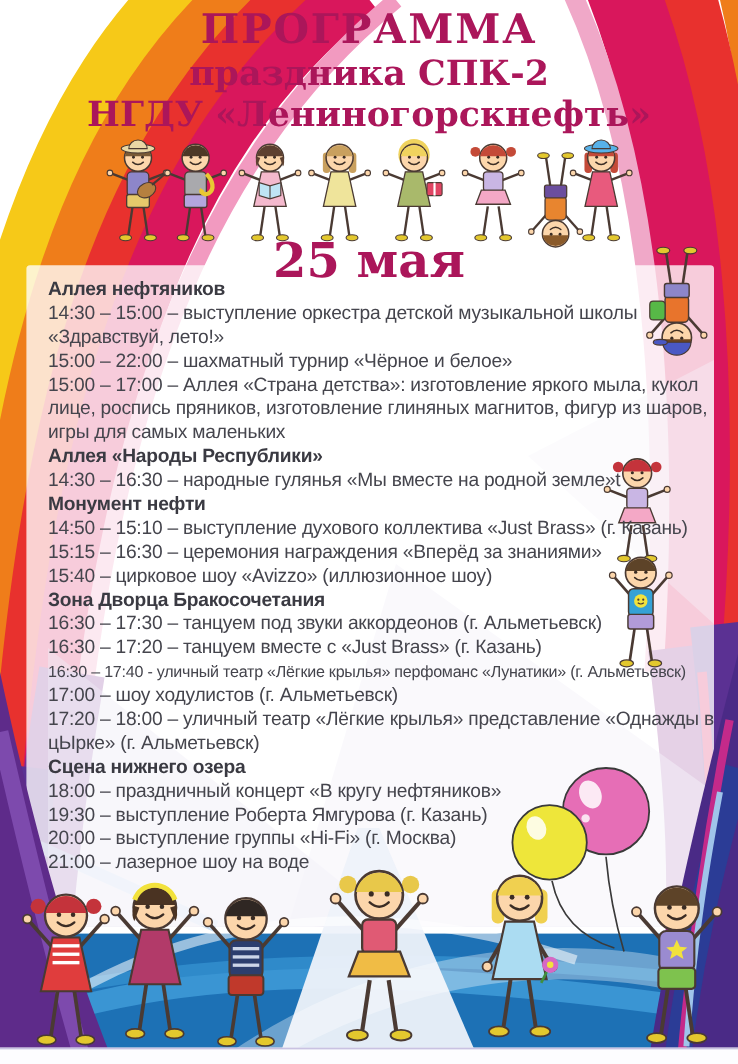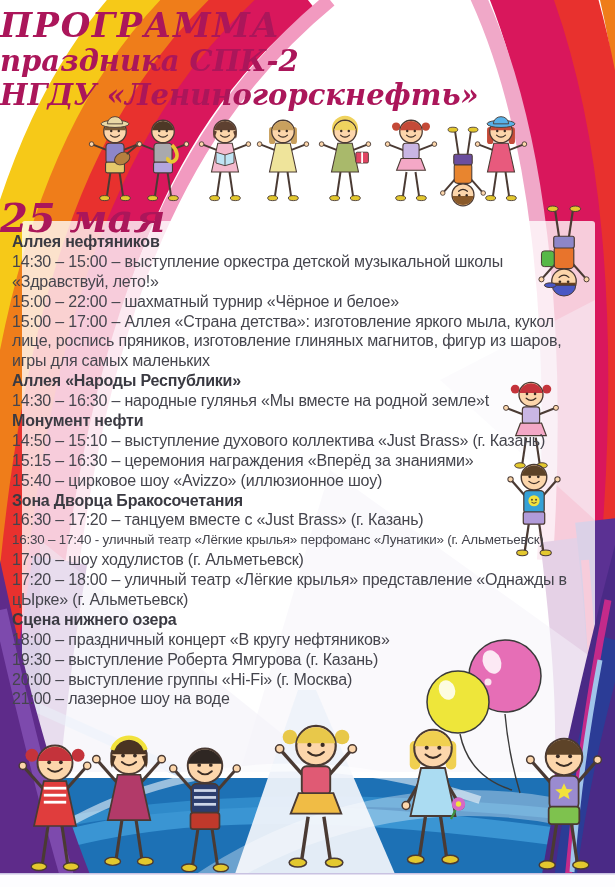--- a/index.html
+++ b/index.html
@@ -3,27 +3,27 @@
 <meta charset="utf-8">
 <style>
   html,body{margin:0;padding:0;background:#e8e8e8}
   .poster{position:relative;width:615px;height:887px;background:#ffffff;overflow:hidden;
           font-family:"Liberation Sans",sans-serif}
   svg.bg,svg.scene{position:absolute;left:0;top:0;width:615px;height:887px;pointer-events:none}
   svg.bg{z-index:0}
   .panel{position:absolute;left:22px;top:221px;width:573px;height:551px;
          background:rgba(255,255,255,.78);border-radius:3px;z-index:1}
   svg.scene{z-index:2}
-  .title{position:absolute;left:0;width:100%;text-align:left;color:#ab165a;
-         font-family:"DejaVu Serif",serif;font-style:italic;font-weight:bold;z-index:3}
+  .title{position:absolute;left:0;width:100%;text-align:center;color:#ab165a;
+         font-family:"DejaVu Serif",serif;font-weight:bold;z-index:3}
   .t1{top:5px;font-size:34px;letter-spacing:1.5px}
   .t2{top:44px;font-size:29px}
   .t3{top:78px;font-size:29px}
   .date{top:194px;font-size:40px}
-  .schedule{position:absolute;left:12px;top:232px;width:562px;color:#45454d;z-index:3}
+  .schedule{position:absolute;left:40px;top:232px;width:562px;color:#45454d;z-index:3}
   .sched-line{height:19.9px;line-height:19.9px;font-size:16px;white-space:nowrap;letter-spacing:-0.2px}
   .sched-line.heading{font-weight:bold;color:#3a3a42}
   .sched-line.small{font-size:13.4px}
   .kid{position:absolute;z-index:3}
   .balloons{position:absolute;z-index:3}
 </style>
 </head>
 <body>
 
 <div class="poster">
@@ -312,20 +312,21 @@
       <div class="sched-line normal">15:00 – 17:00 – Аллея «Страна детства»: изготовление яркого мыла, кукол</div>
       <div class="sched-line normal">лице, роспись пряников, изготовление глиняных магнитов, фигур из шаров,</div>
       <div class="sched-line normal">игры для самых маленьких</div>
       <div class="sched-line heading">Аллея «Народы Республики»</div>
       <div class="sched-line normal">14:30 – 16:30 – народные гулянья «Мы вместе на родной земле»t</div>
       <div class="sched-line heading">Монумент нефти</div>
       <div class="sched-line normal">14:50 – 15:10 – выступление духового коллектива «Just Brass» (г. Казань)</div>
       <div class="sched-line normal">15:15 – 16:30 – церемония награждения «Вперёд за знаниями»</div>
       <div class="sched-line normal">15:40 – цирковое шоу «Avizzo» (иллюзионное шоу)</div>
       <div class="sched-line heading">Зона Дворца Бракосочетания</div>
+      <div class="sched-line normal">16:30 – 17:30 – танцуем под звуки аккордеонов (г. Альметьевск)</div>
       <div class="sched-line normal">16:30 – 17:20 – танцуем вместе с «Just Brass» (г. Казань)</div>
       <div class="sched-line small">16:30 – 17:40 - уличный театр «Лёгкие крылья» перфоманс «Лунатики» (г. Альметьевск)</div>
       <div class="sched-line normal">17:00 – шоу ходулистов (г. Альметьевск)</div>
       <div class="sched-line normal">17:20 – 18:00 – уличный театр «Лёгкие крылья» представление «Однажды в</div>
       <div class="sched-line normal">цЫрке» (г. Альметьевск)</div>
       <div class="sched-line heading">Сцена нижнего озера</div>
       <div class="sched-line normal">18:00 – праздничный концерт «В кругу нефтяников»</div>
       <div class="sched-line normal">19:30 – выступление Роберта Ямгурова (г. Казань)</div>
       <div class="sched-line normal">20:00 – выступление группы «Hi-Fi» (г. Москва)</div>
       <div class="sched-line normal">21:00 – лазерное шоу на воде</div>

